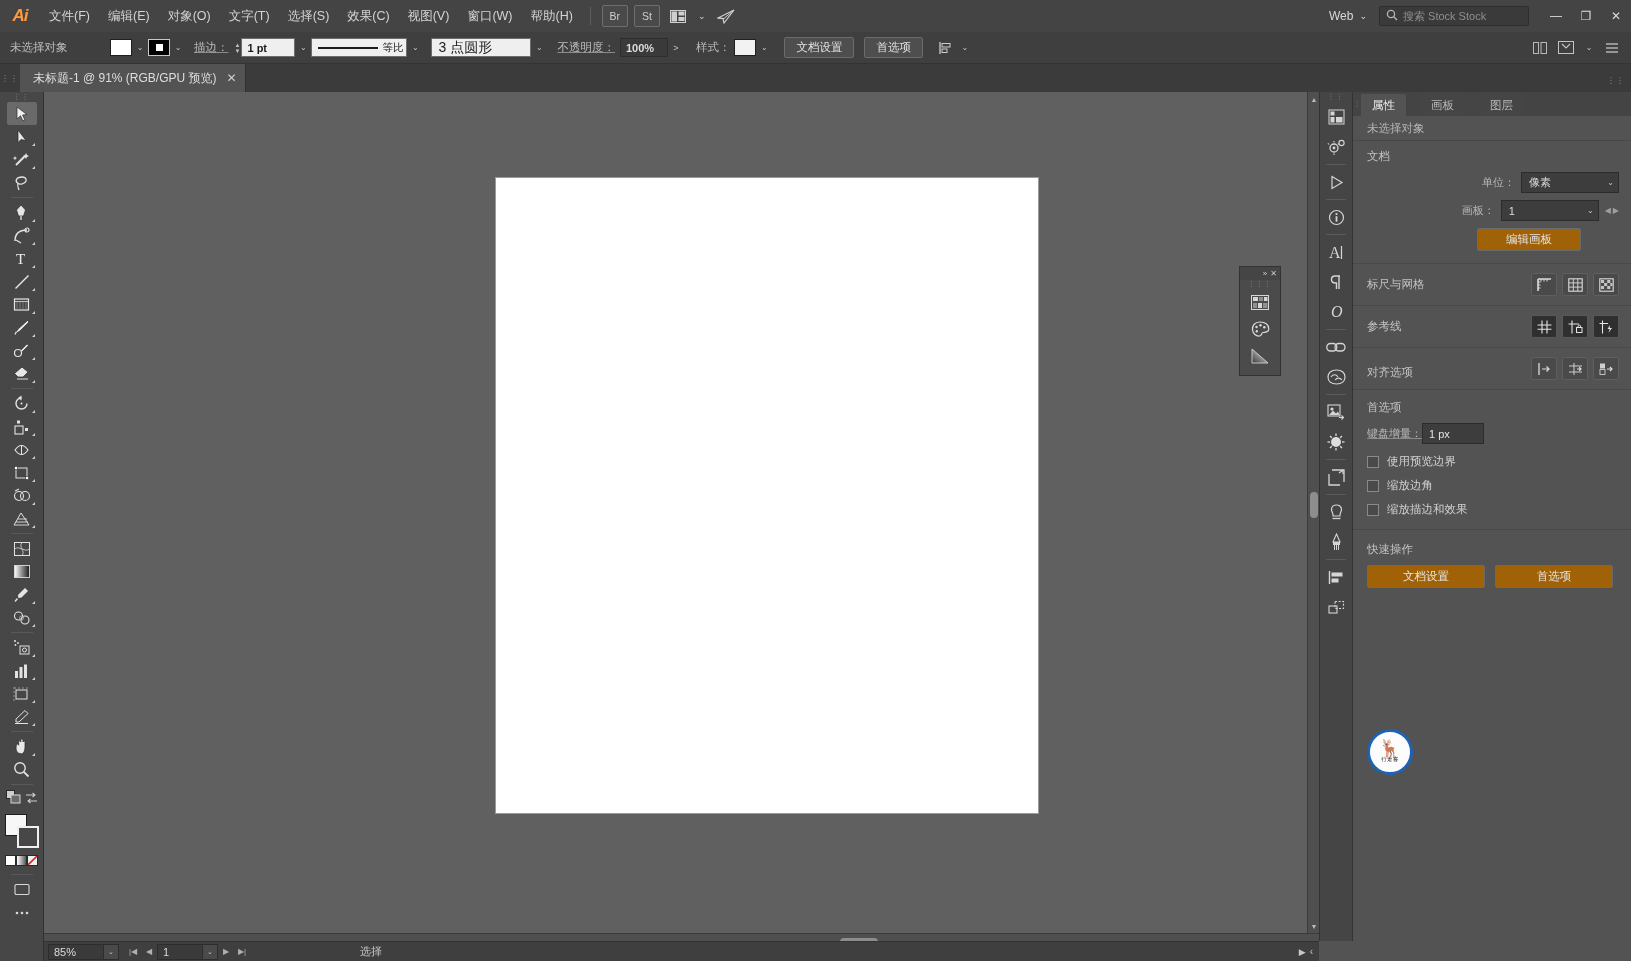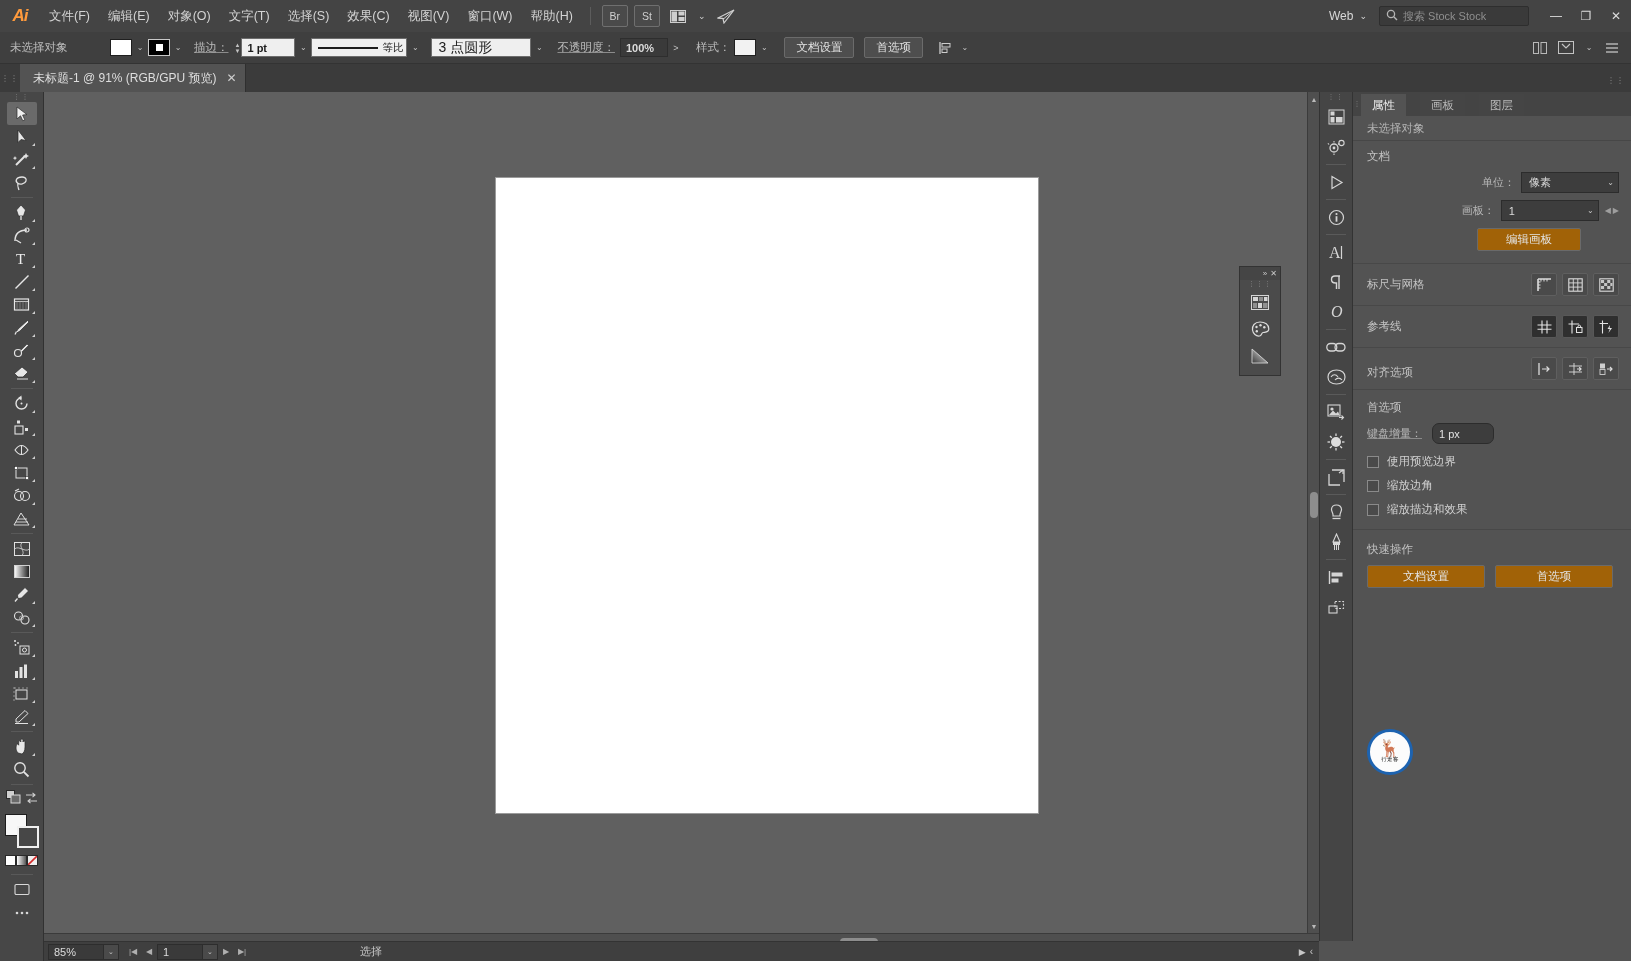--- a/index.html
+++ b/index.html
@@ -1023,21 +1023,21 @@
           </div>
         </div>
       </div>
     </div>
 
     <div class="sect" style="padding-top:10px;padding-bottom:12px;">
       <div class="sect-title">首选项</div>
 
       <div class="row">
         <div class="row-label u">键盘增量：</div>
-        <div class="p-field" style="width:62px;margin-left:10px;border-radius:7px;">1 px</div>
+        <div class="p-field" style="width:62px;margin-left:0;">1 px</div>
       </div>
 
       <div class="cb-row" style="margin-top:10px;">
         <div class="chk"></div>
         <div class="chk-lbl">使用预览边界</div>
       </div>
       <div class="cb-row">
         <div class="chk"></div>
         <div class="chk-lbl">缩放边角</div>
       </div>

